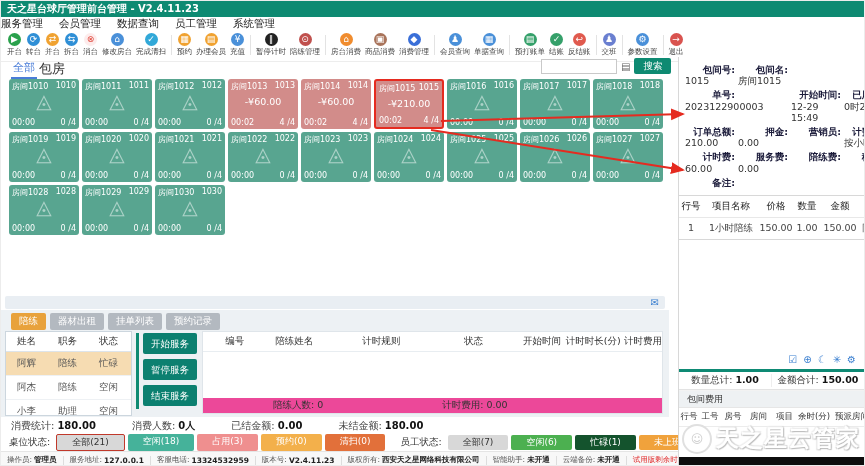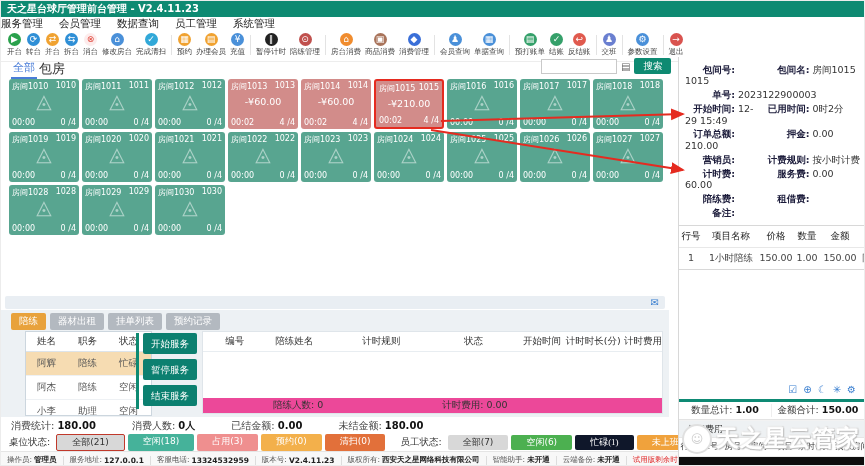--- a/index.html
+++ b/index.html
@@ -39,21 +39,21 @@
   .camt{position:absolute;top:17px;left:0;right:0;text-align:center;font-size:9.5px}
   .cfoot{position:absolute;bottom:0;left:0;right:0;display:flex;justify-content:space-between;padding:2px 3px;font-size:8px}
   
   .strip{position:absolute;left:4px;top:295px;width:660px;height:13px;background:#e9eef3;border-radius:2px}
   .strip .mail{position:absolute;right:6px;top:0;font-size:10px;color:#3a7fd0;line-height:13px;cursor:pointer}
   
   .bsec{position:absolute;left:0;top:309px;width:668px;height:107px;background:#edf1f4}
   .btabs{position:absolute;left:10px;top:312px;display:flex;gap:4px}
   .btab{font-size:9.5px;color:#fff;background:#b3b9c0;padding:2px 8px;border-radius:2px;cursor:pointer;white-space:nowrap}
   .btab.active{background:#e8a23c}
-  .stable{position:absolute;left:24px;top:330px;width:125px;height:83px;background:#fff;border:1px solid #ccd6de;
+  .stable{position:absolute;left:4px;top:330px;width:125px;height:83px;background:#fff;border:1px solid #ccd6de;
           font-size:9.5px;color:#555;overflow:hidden}
   .shead{display:flex;border-bottom:1px solid #dde4ea;color:#333}
   .shead .sc{padding:3px 0;font-weight:normal}
   .sc{width:41px;text-align:center}
   .srow{display:flex;border-bottom:1px solid #eef1f4;cursor:pointer}
   .srow .sc{padding:5px 0}
   .srow.hl{background:#f6dcb2}
   .vbar{position:absolute;left:135px;top:332px;width:3px;height:76px;background:#0e8a72}
   .sbtns{position:absolute;left:142px;top:332px;display:flex;flex-direction:column;gap:5px}
   .sbtn{width:54px;height:21px;background:#0c8070;color:#fff;font-size:9.5px;border:none;border-radius:2px;
@@ -80,21 +80,21 @@
   
   .statusbar{position:absolute;left:0;top:450px;width:677px;height:16px;background:#f8f8f8;border-top:1px solid #e5e5e5;
              display:flex;align-items:center;font-size:7.5px;color:#555;padding-left:6px;gap:6px;white-space:nowrap}
   .sbi{display:flex;gap:2px;align-items:center}
   .sbi b{color:#222;font-weight:bold}
   .sbsep{width:1px;height:9px;background:#ddd}
   .trial{color:#e02b2b}
   
   .rpanel{position:absolute;left:677px;top:56px;right:0;bottom:0;background:#fff;border-left:1px solid #d8d8d8;
           font-size:9.5px;color:#333;overflow:hidden}
-  .rinfo{padding:7px 4px 4px 6px;display:grid;grid-template-columns:1fr;row-gap:2.5px;font-size:9.5px;line-height:1.2}
+  .rinfo{padding:7px 4px 4px 6px;display:grid;grid-template-columns:1fr 1fr 1fr 1fr;row-gap:2.5px;font-size:9.5px;line-height:1.2}
   .rinfo .lab{display:inline-block;min-width:50px;text-align:right;font-weight:bold;color:#1b1b3a;margin-right:3px}
   .span2{grid-column:1/3}
   .itable{border-top:1px solid #d8d8d8;border-bottom:1px solid #d8d8d8;margin-top:3px;white-space:nowrap}
   .ithead,.itrow{display:flex;padding:4px 0}
   .ithead{border-bottom:1px solid #e8e8e8;color:#222}
   .itrow{color:#444}
   .ic1{width:24px}.ic2{width:56px}.ic3{width:34px}.ic4{width:28px}.ic5{width:38px}.ic6{width:52px}
   .ithead span,.itrow span{text-align:center;flex:none}
   .rempty{height:112px}
   .rtools{display:flex;justify-content:flex-end;gap:6px;padding:2px 8px;color:#3a7fd0;font-size:10px}
@@ -660,21 +660,21 @@
         <span class="chip" style="background: rgb(69, 178, 154); color: rgb(255, 255, 255);">空闲(18)</span>
         <span class="chip" style="background: rgb(239, 143, 143); color: rgb(255, 255, 255);">占用(3)</span>
         <span class="chip" style="background: rgb(243, 176, 75); color: rgb(255, 255, 255);">预约(0)</span>
         <span class="chip" style="background: rgb(226, 112, 58); color: rgb(255, 255, 255);">清扫(0)</span>
       </span>
     <span class="chiplab2">员工状态:</span>
     <span style="display:flex;gap:3px">
 
     <span class="chip" style="background: rgb(216, 216, 216); color: rgb(51, 51, 51);">全部(7)</span>
         <span class="chip" style="background: rgb(76, 176, 80); color: rgb(255, 255, 255);">空闲(6)</span>
-        <span class="chip" style="background: #0f172a; color: rgb(255, 255, 255); font-family: Liberation Serif, serif;">忙碌(1)</span>
+        <span class="chip" style="background: #14532d; color: rgb(255, 255, 255);">忙碌(1)</span>
         <span class="chip" style="background: rgb(240, 162, 60); color: rgb(255, 255, 255);">未上班(0)</span>
       </span>
   </div>
 
   <div class="statusbar">
     <span style="display:flex;gap:6px;align-items:center">
 
         <span class="sbi">
           <span>操作员:</span>
           <b>管理员</b>

